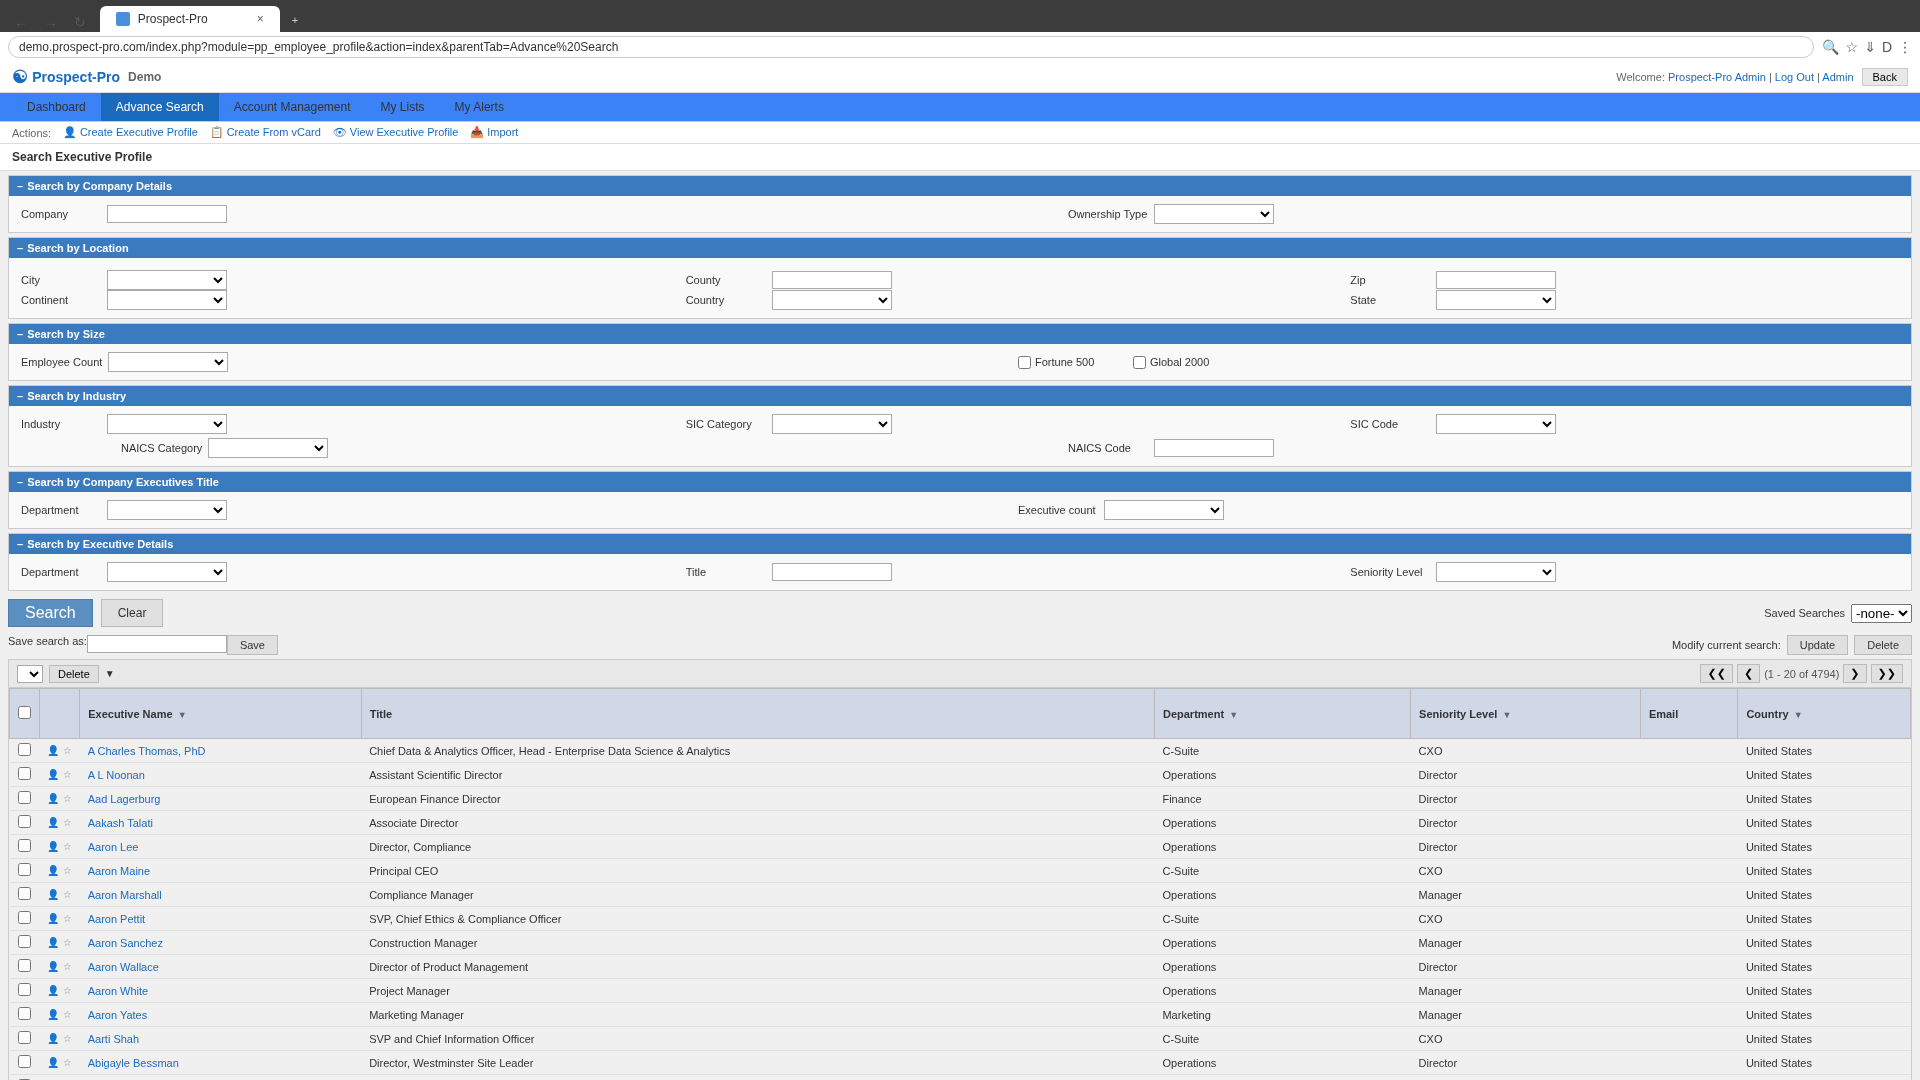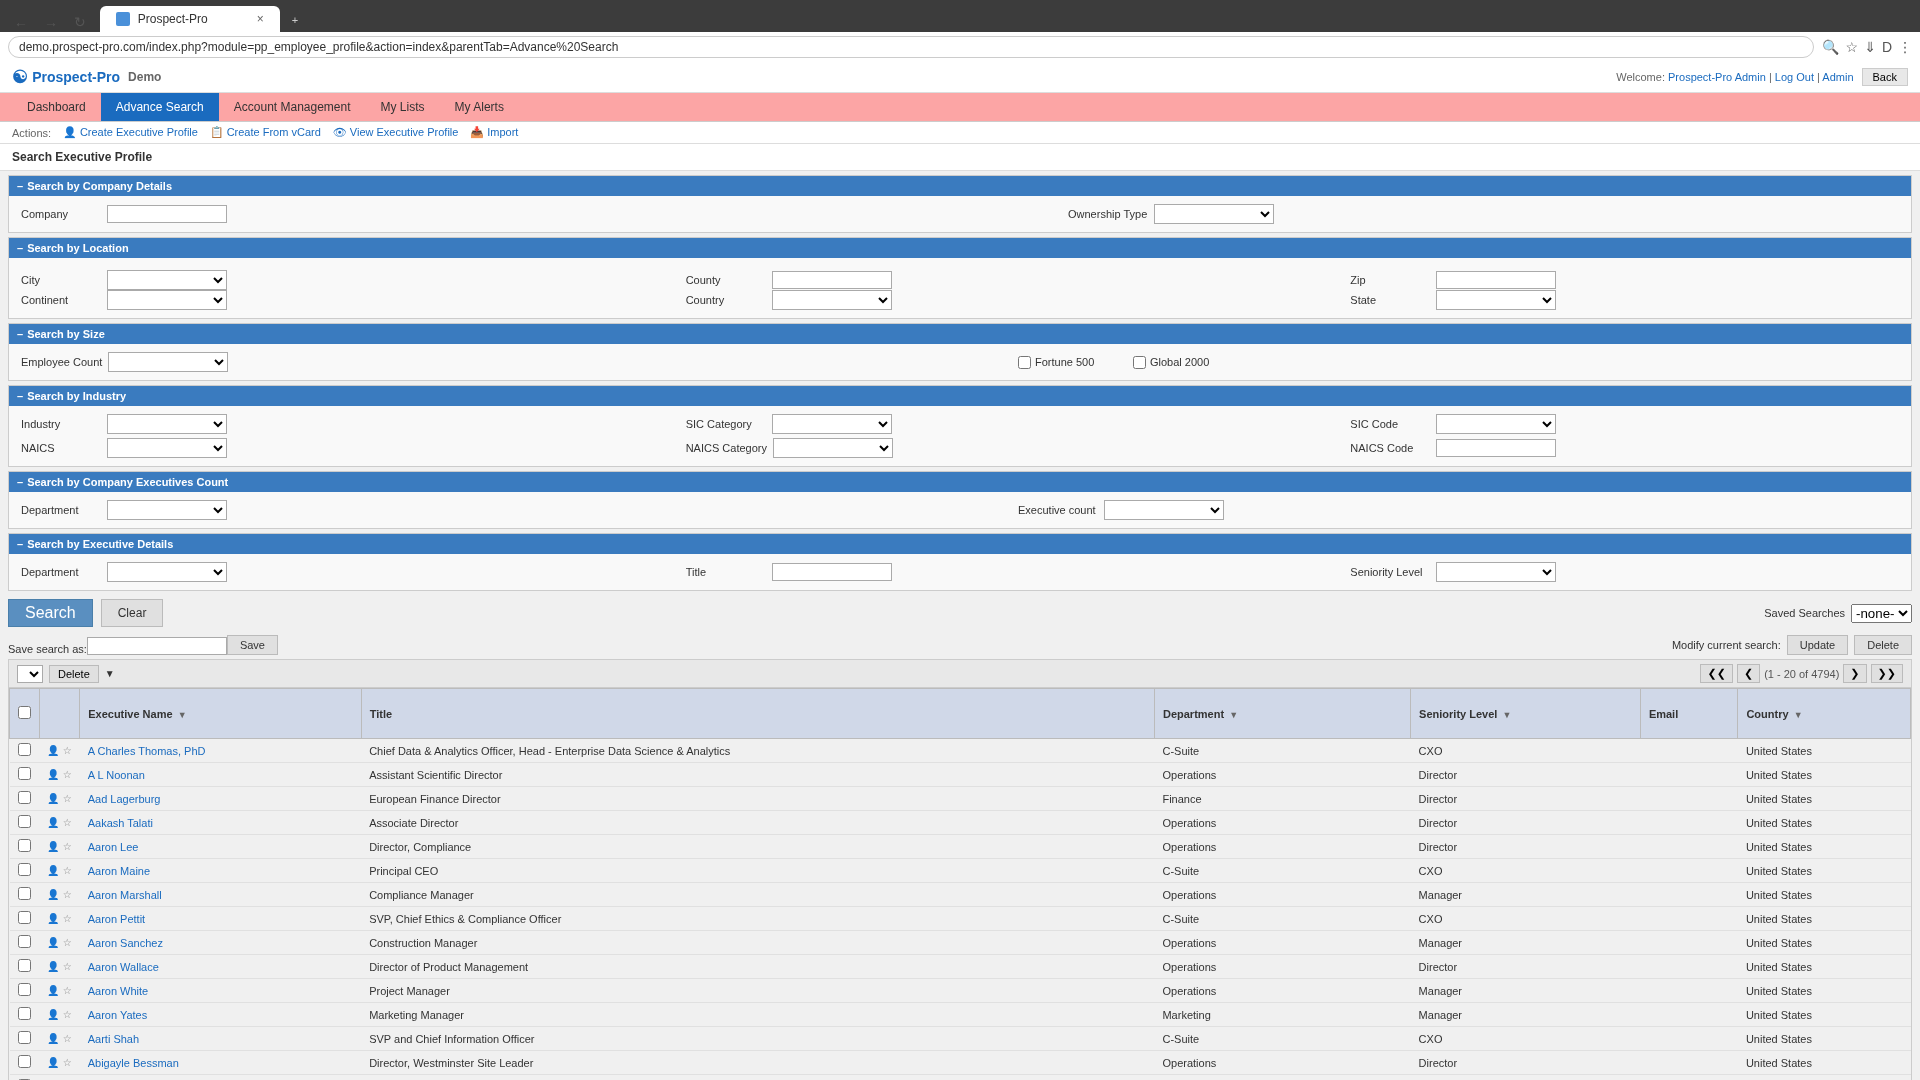--- a/index.html
+++ b/index.html
@@ -22,21 +22,21 @@
     
     .app-header { background: #fff; border-bottom: 1px solid #ddd; padding: 4px 12px; display: flex; align-items: center; justify-content: space-between; }
     .app-logo { display: flex; align-items: center; gap: 4px; font-size: 14px; font-weight: bold; color: #1a6bbf; }
     .app-logo-icon { font-size: 18px; }
     .app-demo { color: #666; font-size: 12px; margin-left: 4px; }
     .welcome-text { font-size: 11px; color: #666; }
     .welcome-text a { color: #1a6bbf; text-decoration: none; }
     .back-btn { background: #e8e8e8; border: 1px solid #ccc; padding: 2px 10px; font-size: 11px; cursor: pointer; }
 
     
-    .nav-tabs { background: #fca5a5; border-bottom: 1px solid #ccc; padding: 0 12px; display: flex; align-items: center; }
+    .nav-tabs { background: #3b82f6; border-bottom: 1px solid #ccc; padding: 0 12px; display: flex; align-items: center; }
     .nav-tab { padding: 6px 14px; font-size: 12px; cursor: pointer; color: #333; text-decoration: none; border: 1px solid transparent; }
     .nav-tab.active { background: #1a6bbf; color: #fff; border-color: #1a6bbf; }
 
     
     .actions-bar { background: #fff; border-bottom: 1px solid #ddd; padding: 4px 12px; display: flex; align-items: center; gap: 12px; font-size: 11px; }
     .actions-label { color: #666; }
     .action-link { color: #1a6bbf; text-decoration: none; display: flex; align-items: center; gap: 3px; cursor: pointer; }
 
     
     .page-title-bar { background: #fff; padding: 6px 12px; border-bottom: 1px solid #ddd; font-size: 12px; font-weight: bold; color: #333; }
@@ -54,21 +54,21 @@
 
     
     .search-btns { margin: 8px; display: flex; align-items: center; gap: 8px; justify-content: space-between; }
     .btn-primary { background: #5a8fc0; color: #fff; border: 1px solid #4a7faa; padding: 4px 16px; font-size: 16px; cursor: pointer; }
     .btn-secondary { background: #e0e0e0; color: #333; border: 1px solid #bbb; padding: 4px 16px; font-size: 12px; cursor: pointer; }
     .btn-action { background: #e0e0e0; color: #333; border: 1px solid #bbb; padding: 3px 12px; font-size: 11px; cursor: pointer; }
     .saved-searches { display: flex; align-items: center; gap: 6px; font-size: 11px; }
 
     
     .save-search-bar { margin: 4px 8px; display: flex; align-items: center; gap: 16px; font-size: 11px; }
-    .save-search-group { display: flex; align-items: flex-end; gap: 0; }
+    .save-search-group { display: flex; align-items: flex-start; gap: 0; }
     .modify-search-group { display: flex; align-items: center; gap: 6px; margin-left: auto; }
 
     
     .results-container { margin: 4px 8px; border: 1px solid #ccc; }
     .results-toolbar { background: #e8e8e8; padding: 4px 8px; display: flex; align-items: center; justify-content: space-between; border-bottom: 1px solid #ccc; }
     .results-toolbar-left { display: flex; align-items: center; gap: 6px; }
     .results-pagination { display: flex; align-items: center; gap: 4px; font-size: 11px; }
     .page-btn { background: #e0e0e0; border: 1px solid #bbb; padding: 2px 6px; cursor: pointer; font-size: 11px; }
     .page-info { color: #555; }
 
@@ -241,40 +241,36 @@
       <div class="form-group" style="margin-left:100px;">
         <label>SIC Category</label>
         <select><option></option></select>
       </div>
       <div class="form-group" style="margin-left:100px;">
         <label>SIC Code</label>
         <select><option></option></select>
       </div>
     </div>
     <div class="form-row" style="margin-top:4px;">
-      <div class="form-group">
-        <label>NAICS</label>
-        <select><option></option></select>
-      </div>
       <div class="form-group" style="margin-left:100px;">
         <label>NAICS Category</label>
         <select><option></option></select>
       </div>
       <div class="form-group" style="margin-left:100px;">
         <label>NAICS Code</label>
         <input type="text" style="">
       </div>
     </div>
   </div>
 </div>
 
 <div class="search-section">
   <div class="section-header">
     <span>–</span>
-    <span>Search by Company Executives Count</span>
+    <span>Search by Company Executives Title</span>
   </div>
   <div class="section-body">
     <div class="form-row">
       <div class="form-group">
         <label>Department</label>
         <select><option></option></select>
       </div>
       <div class="form-group" style="margin-left:100px;">
         <label>Executive count</label>
         <select><option></option></select>

